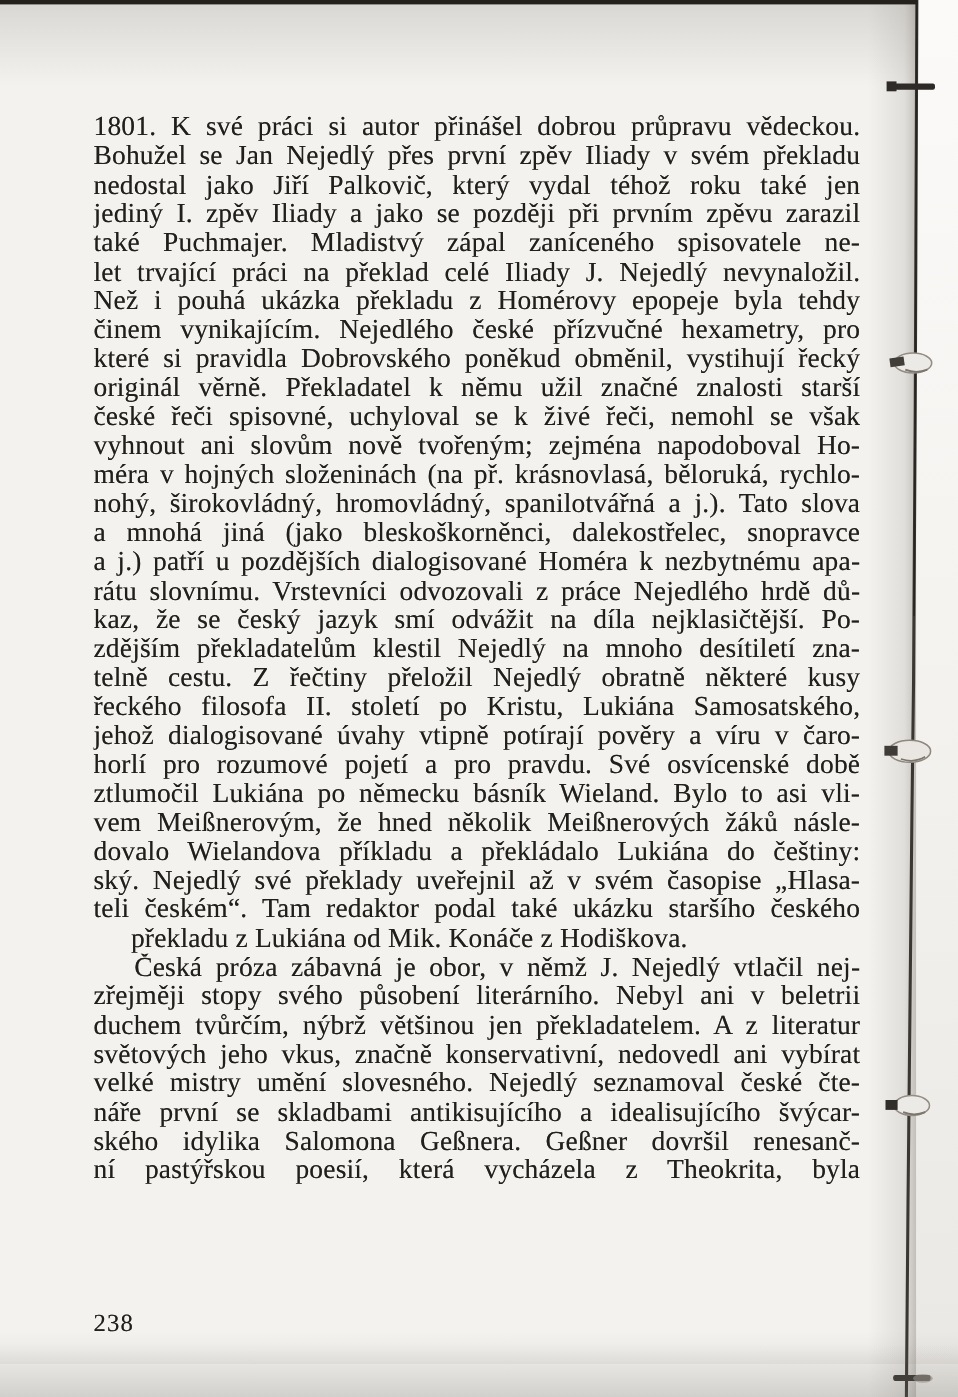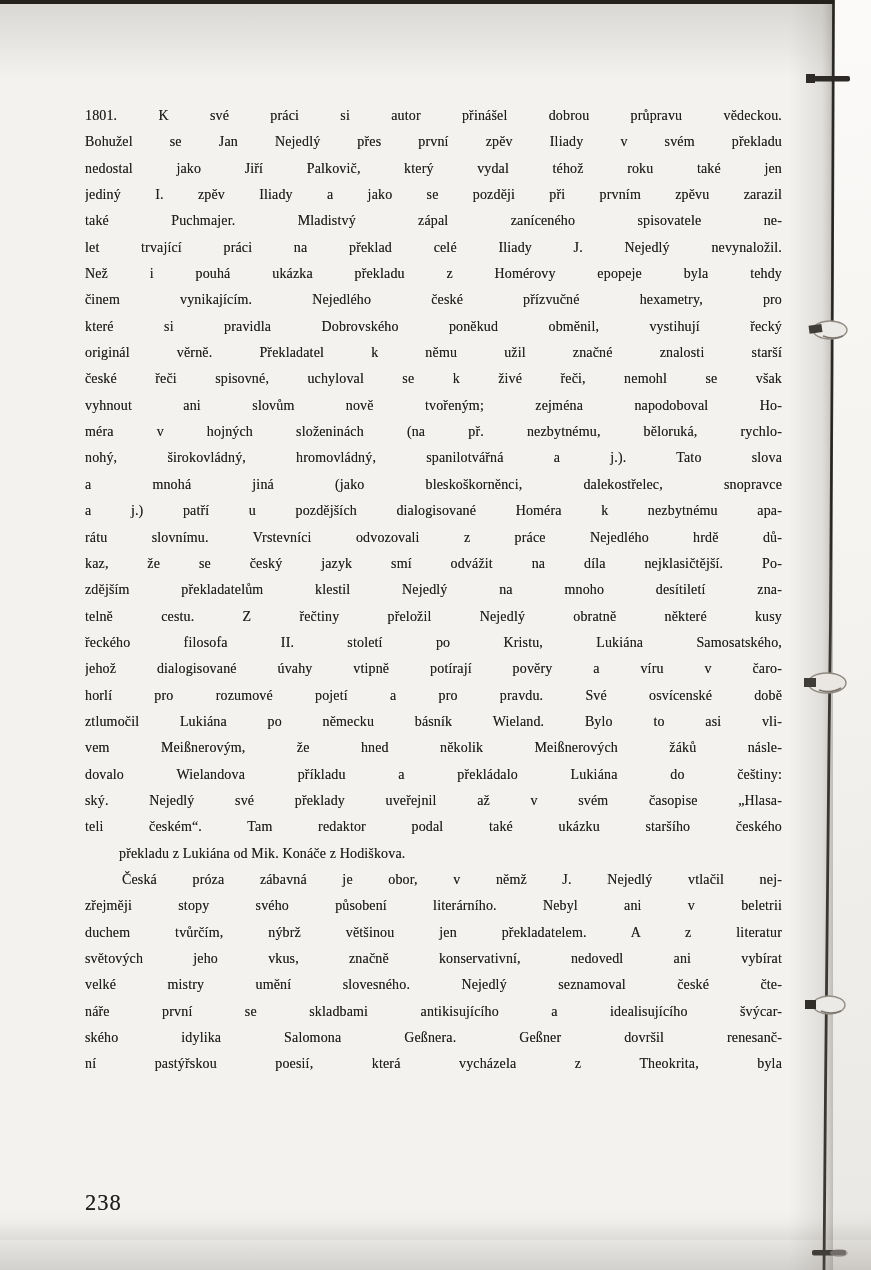--- a/index.html
+++ b/index.html
@@ -33,21 +33,21 @@
     background:#24211d;
   }
   
   .textblock{
     position:absolute;left:85px;top:103px;width:697px;
   }
   .para{margin:0;}
   .ln{
     height:26.35px;
     overflow:hidden;
-    font-size:14px;
+    font-size:25px;
     line-height:26.35px;
     letter-spacing:0.15px;
     text-align:justify;
     text-align-last:justify;
     text-shadow:0 0 0.45px rgba(20,18,16,0.55);
   }
   .ln.end{text-align-last:left;margin-left:34px;}
   .ln.indent{text-indent:37px;}
   .pageno{
     position:absolute;left:85px;top:1190px;
@@ -70,21 +70,21 @@
       <div class="ln">nedostal jako Jiří Palkovič, který vydal téhož roku také jen</div>
       <div class="ln">jediný I. zpěv Iliady a jako se později při prvním zpěvu zarazil</div>
       <div class="ln">také Puchmajer. Mladistvý zápal zaníceného spisovatele ne-</div>
       <div class="ln">let trvající práci na překlad celé Iliady J. Nejedlý nevynaložil.</div>
       <div class="ln">Než i pouhá ukázka překladu z Homérovy epopeje byla tehdy</div>
       <div class="ln">činem vynikajícím. Nejedlého české přízvučné hexametry, pro</div>
       <div class="ln">které si pravidla Dobrovského poněkud obměnil, vystihují řecký</div>
       <div class="ln">originál věrně. Překladatel k němu užil značné znalosti starší</div>
       <div class="ln">české řeči spisovné, uchyloval se k živé řeči, nemohl se však</div>
       <div class="ln">vyhnout ani slovům nově tvořeným; zejména napodoboval Ho-</div>
-      <div class="ln">méra v hojných složeninách (na př. nezbytnému, běloruká, rychlo-</div>
+      <div class="ln">méra v hojných složeninách (na př. krásnovlasá, běloruká, rychlo-</div>
       <div class="ln">nohý, širokovládný, hromovládný, spanilotvářná a j.). Tato slova</div>
       <div class="ln">a mnohá jiná (jako bleskoškorněnci, dalekostřelec, snopravce</div>
       <div class="ln">a j.) patří u pozdějších dialogisované Homéra k nezbytnému apa-</div>
       <div class="ln">rátu slovnímu. Vrstevníci odvozovali z práce Nejedlého hrdě dů-</div>
       <div class="ln">kaz, že se český jazyk smí odvážit na díla nejklasičtější. Po-</div>
       <div class="ln">zdějším překladatelům klestil Nejedlý na mnoho desítiletí zna-</div>
       <div class="ln">telně cestu. Z řečtiny přeložil Nejedlý obratně některé kusy</div>
       <div class="ln">řeckého filosofa II. století po Kristu, Lukiána Samosatského,</div>
       <div class="ln">jehož dialogisované úvahy vtipně potírají pověry a víru v čaro-</div>
       <div class="ln">horlí pro rozumové pojetí a pro pravdu. Své osvícenské době</div>

